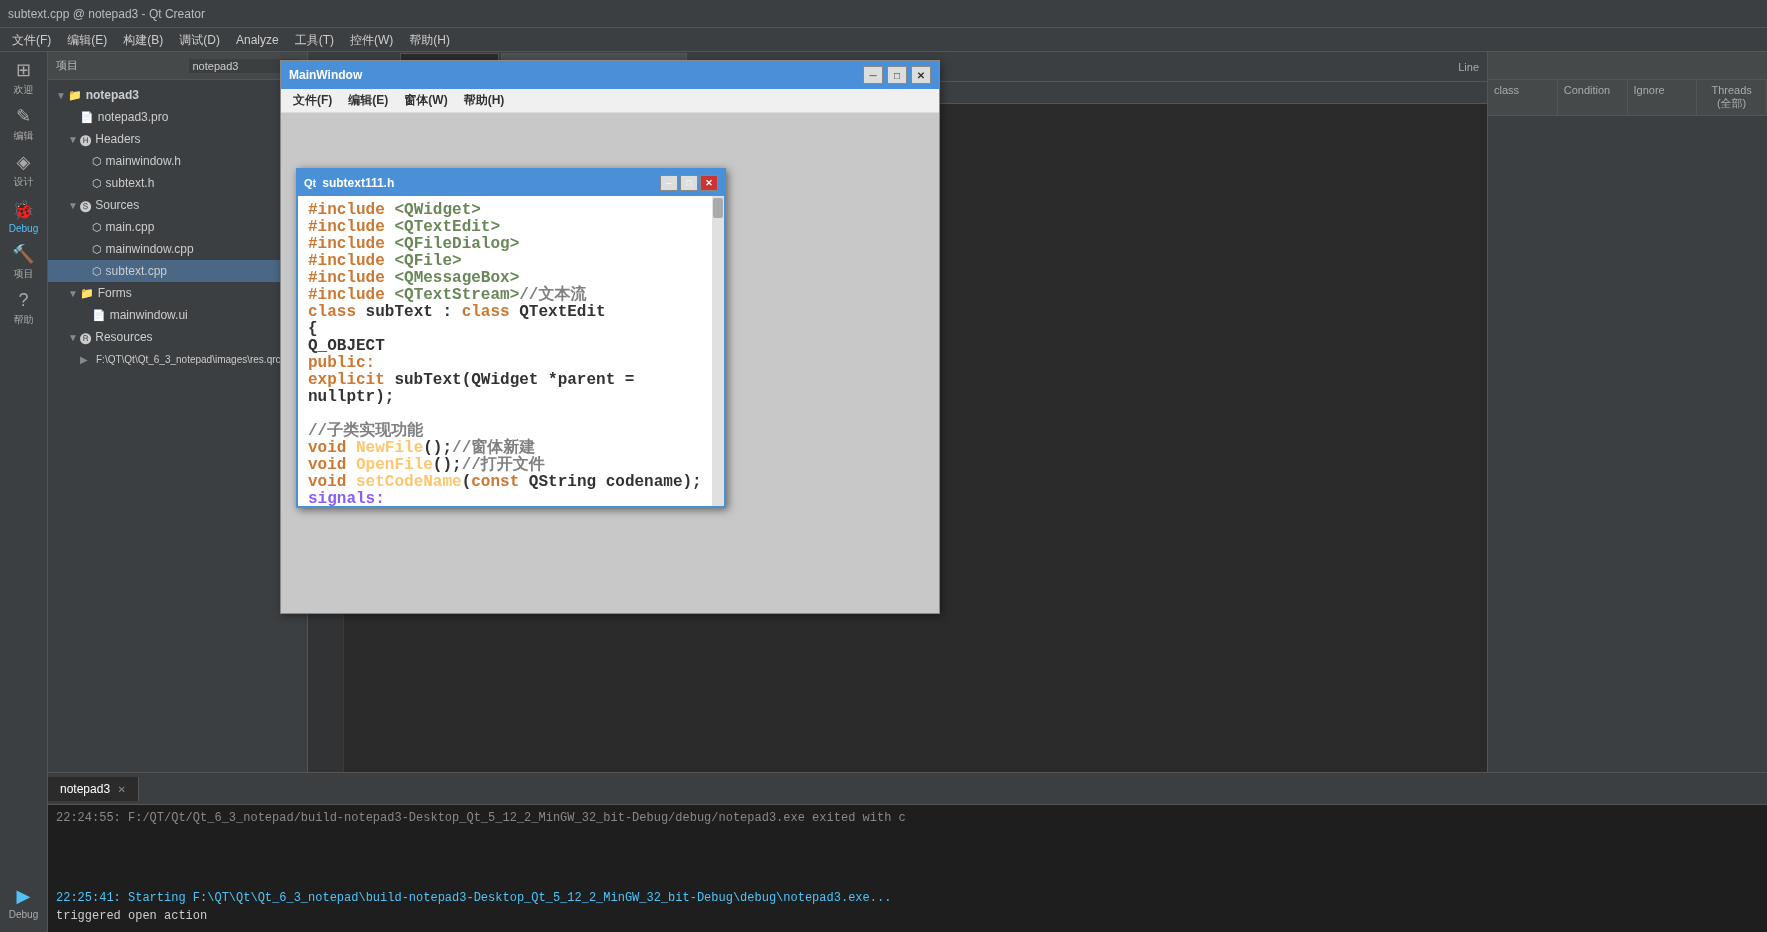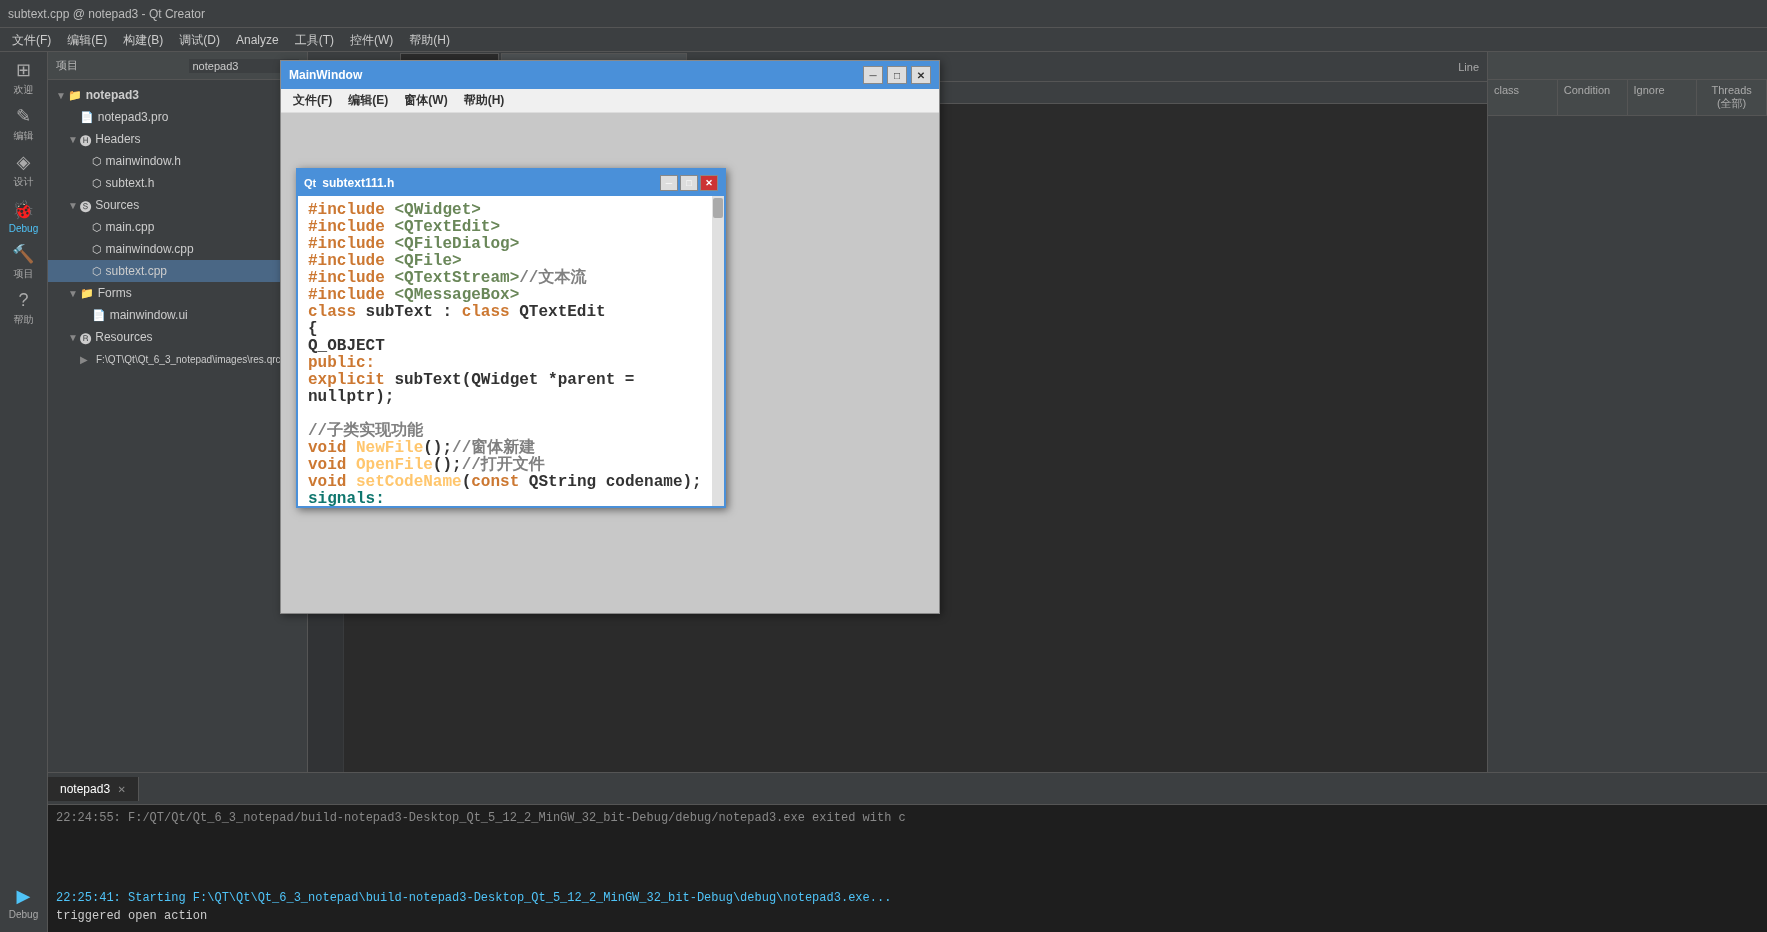--- a/index.html
+++ b/index.html
@@ -292,33 +292,33 @@
               <div class="subtext-ctrl">─</div>
               <div class="subtext-ctrl">□</div>
               <div class="subtext-ctrl close">✕</div>
             </div>
           </div>
           <div class="subtext-code">
             <div><span style="color:#cc7832;">#include</span> <span style="color:#6a8759;">&lt;QWidget&gt;</span></div>
             <div><span style="color:#cc7832;">#include</span> <span style="color:#6a8759;">&lt;QTextEdit&gt;</span></div>
             <div><span style="color:#cc7832;">#include</span> <span style="color:#6a8759;">&lt;QFileDialog&gt;</span></div>
             <div><span style="color:#cc7832;">#include</span> <span style="color:#6a8759;">&lt;QFile&gt;</span></div>
+            <div><span style="color:#cc7832;">#include</span> <span style="color:#6a8759;">&lt;QMessageBox&gt;</span></div>
             <div><span style="color:#cc7832;">#include</span> <span style="color:#6a8759;">&lt;QTextStream&gt;</span><span style="color:#808080;">//文本流</span></div>
-            <div><span style="color:#cc7832;">#include</span> <span style="color:#6a8759;">&lt;QMessageBox&gt;</span></div>
             <div><span style="color:#cc7832;">class</span> subText : <span style="color:#cc7832;">class</span> QTextEdit</div>
             <div>{</div>
             <div>    Q_OBJECT</div>
             <div><span style="color:#cc7832;">public:</span></div>
             <div>    <span style="color:#cc7832;">explicit</span> subText(QWidget *parent = nullptr);</div>
             <div>&nbsp;</div>
             <div>    <span style="color:#808080;">//子类实现功能</span></div>
             <div>    <span style="color:#cc7832;">void</span> <span style="color:#ffc66d;">NewFile</span>();<span style="color:#808080;">//窗体新建</span></div>
             <div>    <span style="color:#cc7832;">void</span> <span style="color:#ffc66d;">OpenFile</span>();<span style="color:#808080;">//打开文件</span></div>
             <div>    <span style="color:#cc7832;">void</span> <span style="color:#ffc66d;">setCodeName</span>(<span style="color:#cc7832;">const</span> QString codename);</div>
-            <div><span style="color:#0f766e;">signals:</span></div>
+            <div><span style="color:#8b5cf6;">signals:</span></div>
             <div>&nbsp;</div>
 
           </div>
 
           <div style="position:absolute; right:0; top:26px; bottom:0; width:12px; background:#e0e0e0; display:flex; flex-direction:column; align-items:center;">
             <div style="width:10px; height:20px; margin-top:2px; background:#aaa; border-radius:2px;"></div>
           </div>
         </div>
       </div>
     </div>

